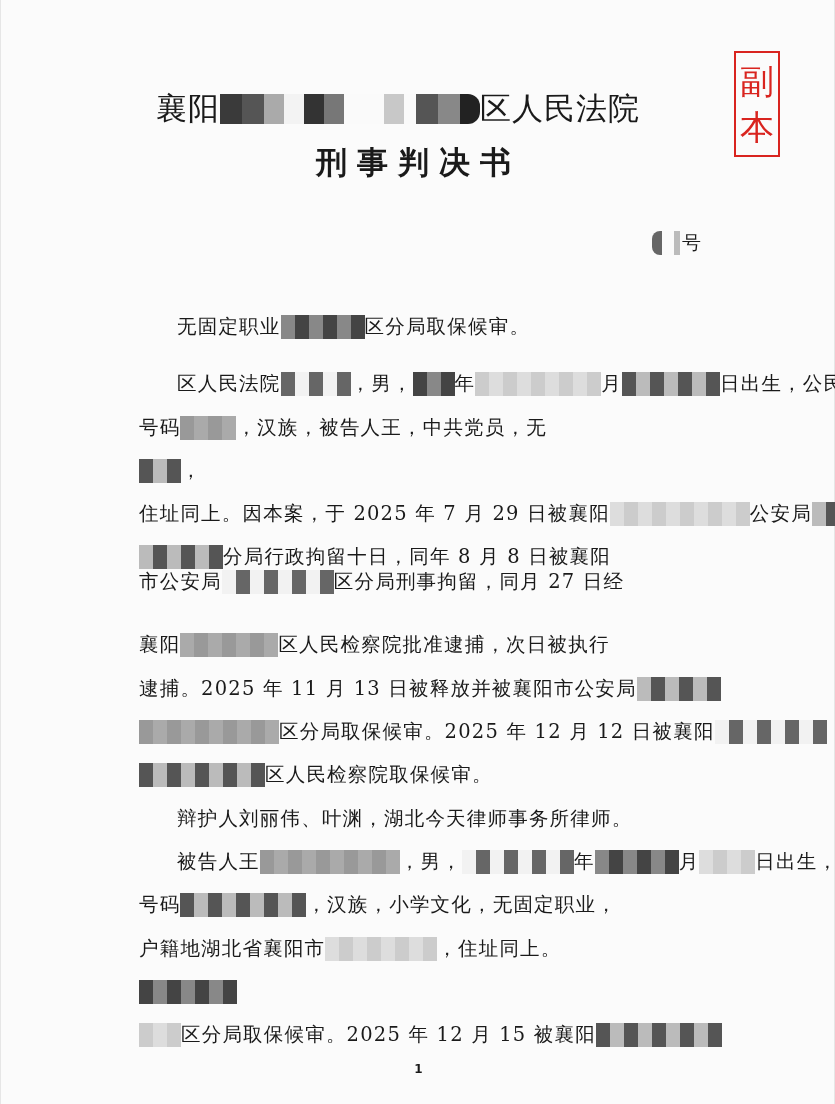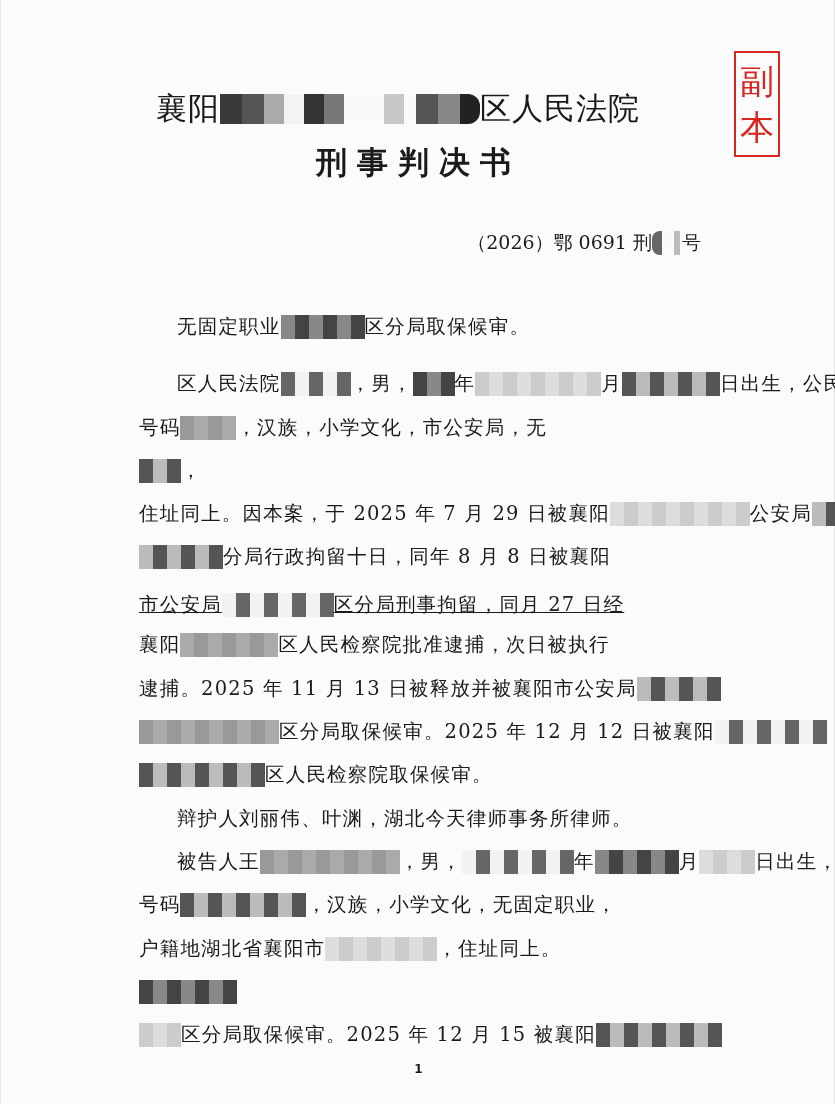--- a/index.html
+++ b/index.html
@@ -44,21 +44,20 @@
         <i style="background:#555;width:22px"></i>
         <i style="background:#888;width:22px"></i>
         <i style="background:#222;width:20px;border-radius:0 12px 12px 0"></i>
     </span>
     <span>区人民法院</span>
   </div>
 
   <div class="title">刑事判决书</div>
 
   <div class="caseno">
-    <span>（2026）鄂 0691 刑</span>
     <span class="mosaic" style="width:30px;">
       <i style="background:#666;width:10px;border-radius:8px 0 0 8px"></i>
         <i style="background:#fafafa;width:12px"></i>
         <i style="background:#bbb;width:6px"></i>
     </span>
     <span>号</span>
   </div>
 
   <div id="body-lines">
       <div class="line indent" style="top: 313px;">
@@ -113,21 +112,21 @@
         <span>日出生，公民身份</span>
       </div>
       <div class="line" style="top: 414px;">
         <span>号码</span>
         <span class="mosaic">
           <i style="background: rgb(153, 153, 153);"></i>
           <i style="background: rgb(170, 170, 170);"></i>
           <i style="background: rgb(153, 153, 153);"></i>
           <i style="background: rgb(170, 170, 170);"></i>
         </span>
-        <span>，汉族，小学文化，市公安局，无</span>
+        <span>，汉族，被告人王，中共党员，无</span>
       </div>
       <div class="line" style="top: 457px;">
         <span class="mosaic">
           <i style="background: rgb(85, 85, 85);"></i>
           <i style="background: rgb(187, 187, 187);"></i>
           <i style="background: rgb(85, 85, 85);"></i>
         </span>
         <span>，</span>
       </div>
       <div class="line" style="top: 500px;">
@@ -154,21 +153,21 @@
         <span class="mosaic">
           <i style="background: rgb(187, 187, 187);"></i>
           <i style="background: rgb(85, 85, 85);"></i>
           <i style="background: rgb(187, 187, 187);"></i>
           <i style="background: rgb(85, 85, 85);"></i>
           <i style="background: rgb(187, 187, 187);"></i>
           <i style="background: rgb(85, 85, 85);"></i>
         </span>
         <span>分局行政拘留十日，同年 8 月 8 日被襄阳</span>
       </div>
-      <div class="line" style="top: 591px; text-decoration: underline;">
+      <div class="line" style="top: 568px;">
         <span>市公安局</span>
         <span class="mosaic">
           <i style="background: rgb(242, 242, 242);"></i>
           <i style="background: rgb(102, 102, 102);"></i>
           <i style="background: rgb(242, 242, 242);"></i>
           <i style="background: rgb(102, 102, 102);"></i>
           <i style="background: rgb(242, 242, 242);"></i>
           <i style="background: rgb(102, 102, 102);"></i>
           <i style="background: rgb(242, 242, 242);"></i>
           <i style="background: rgb(102, 102, 102);"></i>

